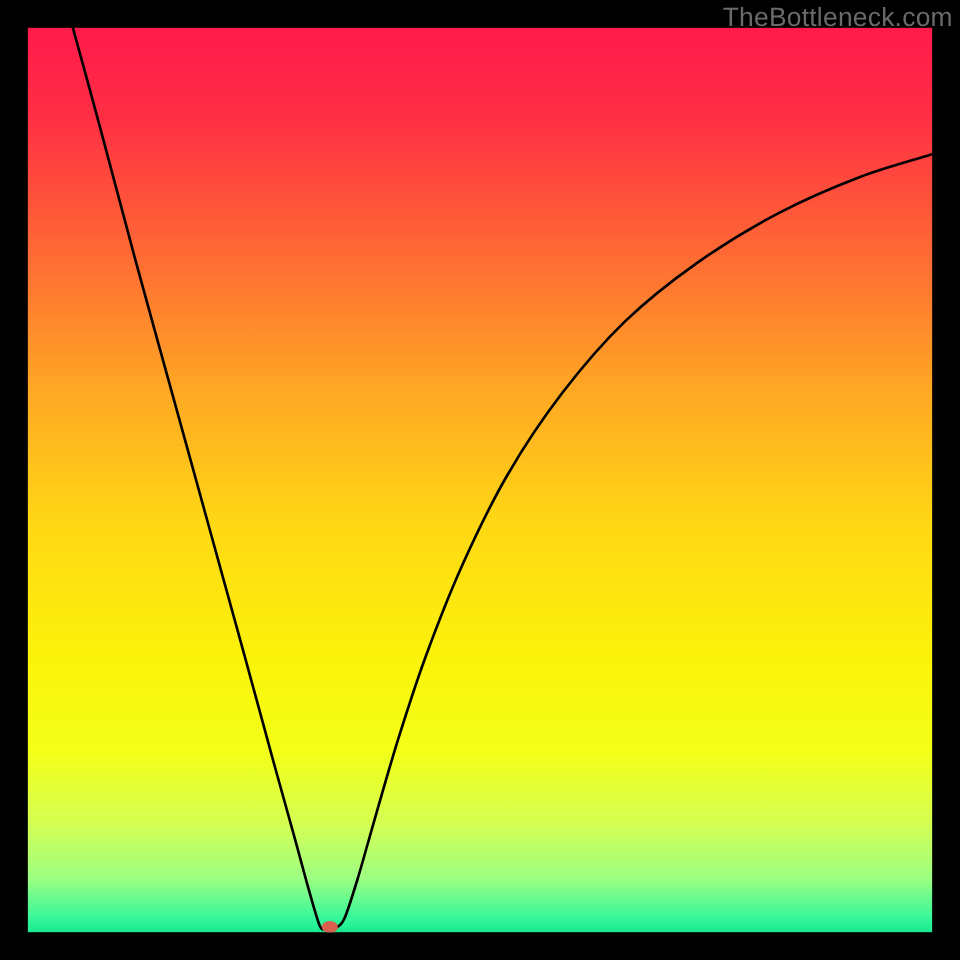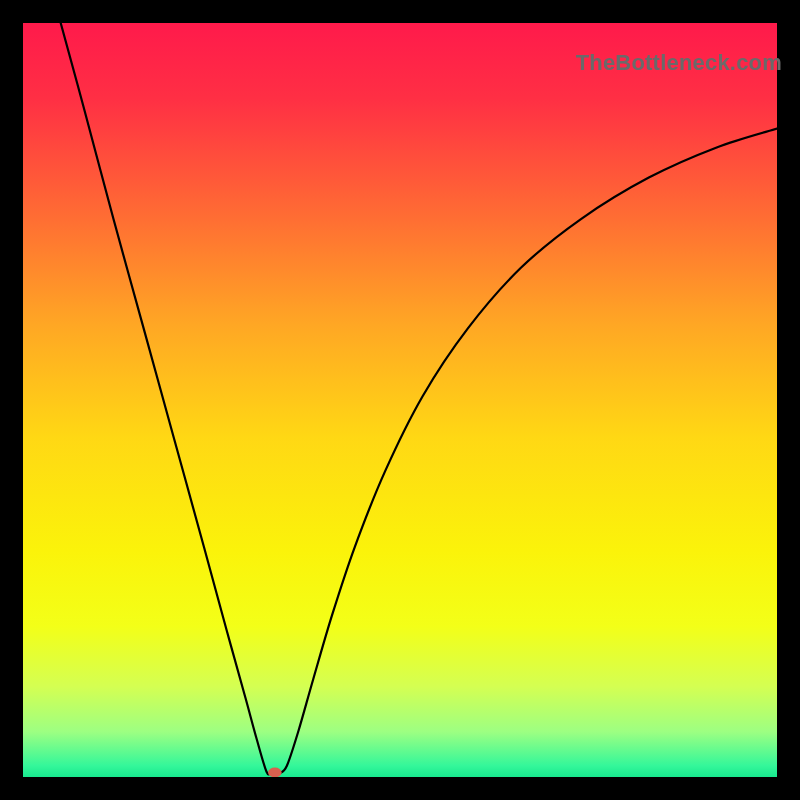--- a/index.html
+++ b/index.html
@@ -22,27 +22,26 @@
   .plot {
     position: absolute;
     left: 0;
     top: 0;
     width: 754px;
     height: 754px;
   }
   .watermark {
     position: absolute;
     top: 2px;
-    right: 18px;
+    right: 6px;
     color: #6a6a6a;
     font-size: 22px;
-    font-weight: 700;
+    font-weight: 400;
     letter-spacing: 0.2px;
     user-select: none;
-    margin-top: 48px;
   }
 </style>
 </head>
 <body>
 
 <div class="frame">
   <svg class="plot" viewBox="0 0 754 754" preserveAspectRatio="none">
     <defs>
       <linearGradient id="bg-grad" x1="0" y1="0" x2="0" y2="1">
       <stop offset="0.00%" stop-color="#ff1a4b"></stop>

